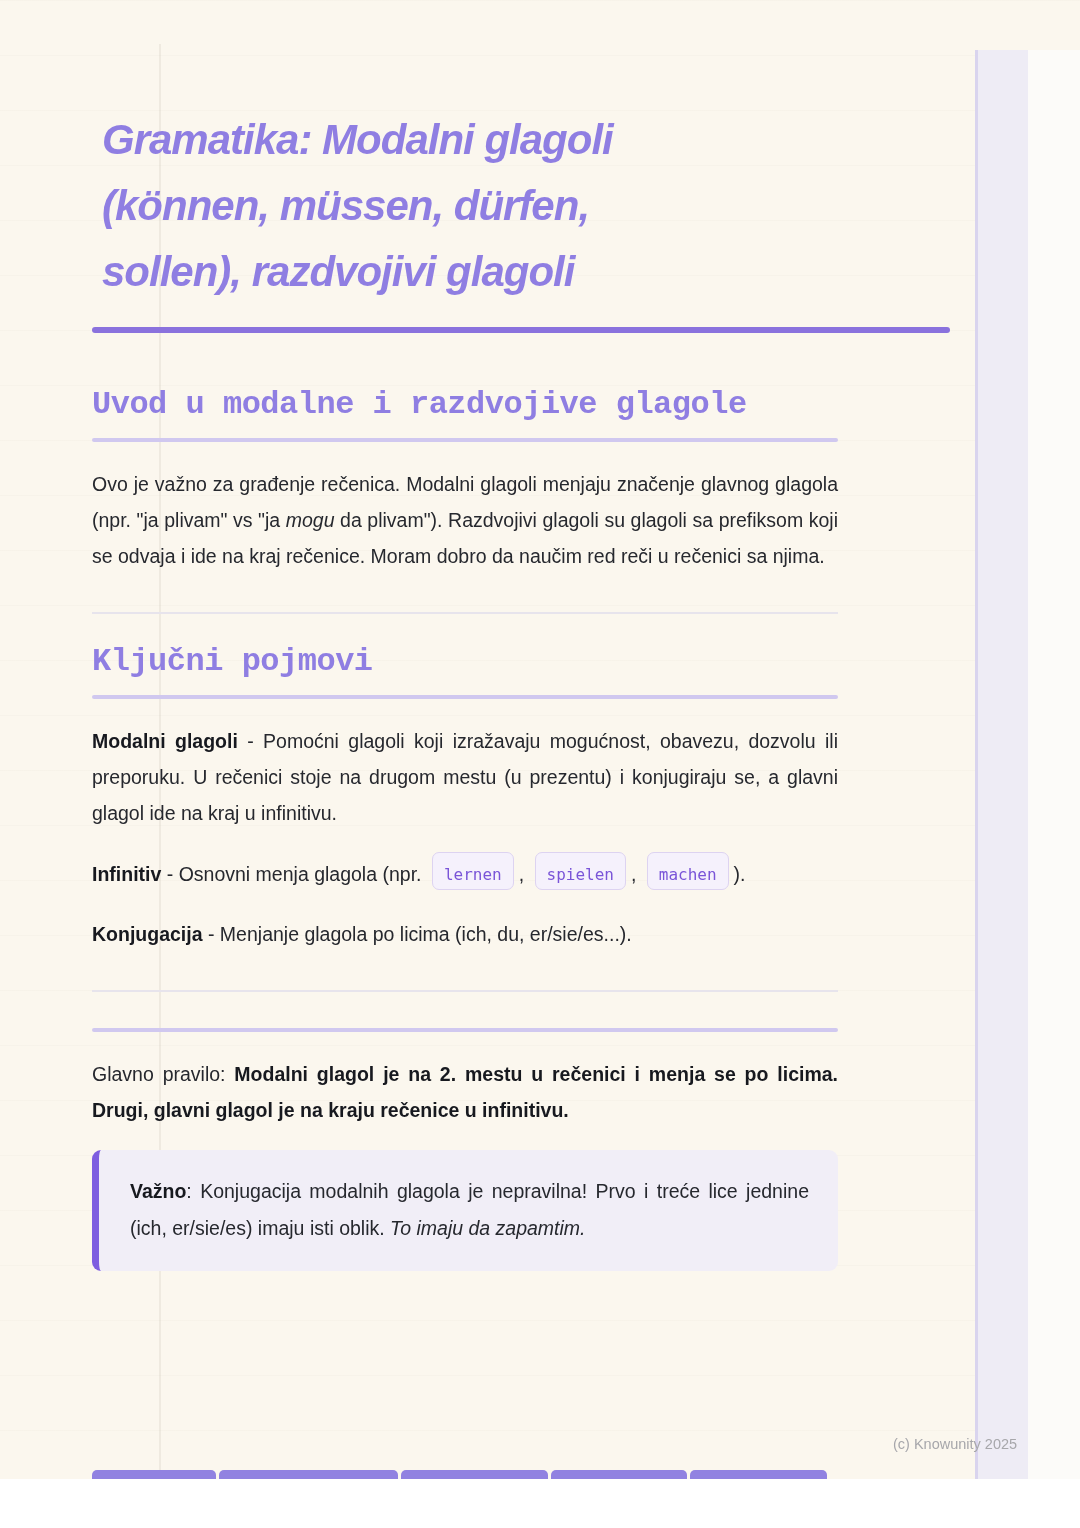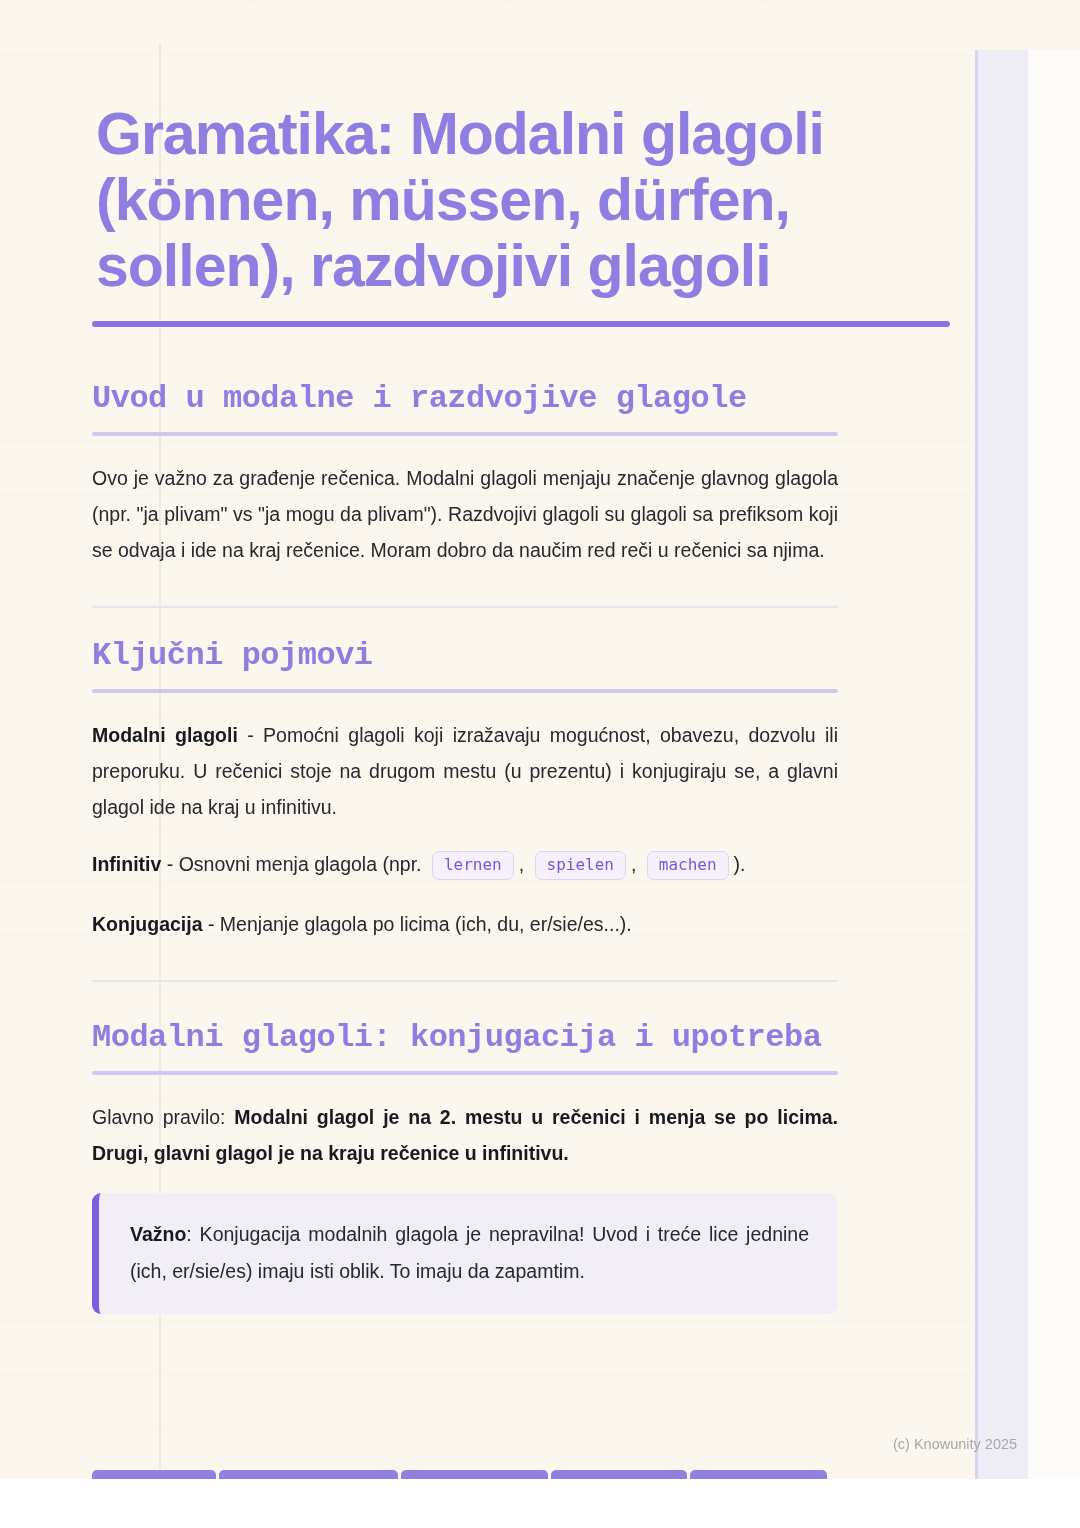--- a/index.html
+++ b/index.html
@@ -42,23 +42,23 @@
     background:#fcfbf9;
   }
   .bottom-white{
     position:absolute;left:0;top:1479px;width:1080px;height:49px;
     background:#ffffff;
   }
   .content{
     position:absolute;left:92px;top:0;width:746px;padding-top:97px;
   }
   h1.doc-title{
-    margin:4px;
+    margin:10px;
     color:var(--accent-heading);
-    font-size:59px;line-height:66px;font-weight:700;letter-spacing:-1px;
+    font-size:42px;line-height:66px;font-weight:700;letter-spacing:-1px;font-style:italic;
   }
   .title-rule{
     width:858px;height:6px;border-radius:4px;
     background:var(--title-rule);
     margin-top:22px;
   }
   .section-heading{
     margin:0;
     color:var(--accent-heading);
     font-size:32px;line-height:40px;font-weight:700;letter-spacing:-0.5px;font-family:Liberation Mono, monospace;
@@ -71,30 +71,30 @@
   .sec-1{margin-top:52px;}
   .sec-2{margin-top:28px;}
   .sec-3{margin-top:36px;}
   p.body-par{
     margin:24px 0 0 0;
     font-size:19.5px;line-height:36px;color:var(--body-text);
     text-align:justify;
   }
   p.tight{margin-top:21px;}
   .b{font-weight:700;color:var(--bold-text);}
-  .i{}
+  .i{font-style:italic;}
   .chip{
     display:inline-block;
     font-family:"DejaVu Sans Mono","Liberation Mono",monospace;
     font-size:16px;line-height:20px;
     color:var(--chip-text);
     background:var(--chip-bg);
     border:1px solid var(--chip-border);
     border-radius:7px;
-    padding:3px 11px 4px;
+    padding:12px 11px 4px;
     margin:0 5px;
     vertical-align:1px;
     white-space:nowrap;
   }
   .section-divider{
     width:100%;height:2px;background:#e7e4ec;margin-top:38px;border:0;
   }
   .callout{
     margin-top:22px;
     box-sizing:border-box;width:746px;
@@ -147,26 +147,25 @@
       <h2 class="section-heading">Ključni pojmovi</h2>
       <div class="heading-underline"></div>
       <p class="body-par"><span class="b">Modalni glagoli</span><span class=""> - Pomoćni glagoli koji izražavaju mogućnost, obavezu, dozvolu ili preporuku. U rečenici stoje na drugom mestu (u prezentu) i konjugiraju se, a glavni glagol ide na kraj u infinitivu.</span></p>
       <p class="body-par tight"><span class="b">Infinitiv</span><span class=""> - Osnovni menja glagola (npr. </span><span class="chip">lernen</span><span class="">, </span><span class="chip">spielen</span><span class="">, </span><span class="chip">machen</span><span class="">).</span></p>
       <p class="body-par"><span class="b">Konjugacija</span><span class=""> - Menjanje glagola po licima (ich, du, er/sie/es...).</span></p>
     </div>
 
     <div class="section-divider"></div>
 
     <div class="sec-3">
-      <h2 class="section-heading">Modalni glagoli: konjugacija i upotreba</h2>
       <div class="heading-underline"></div>
       <p class="body-par"><span class="">Glavno pravilo: </span><span class="b">Modalni glagol je na 2. mestu u rečenici i menja se po licima. Drugi, glavni glagol je na kraju rečenice u infinitivu.</span></p>
 
       <div class="callout">
-        <p><span class="b">Važno</span><span class="">: Konjugacija modalnih glagola je nepravilna! Uvod i treće lice jednine (ich, er/sie/es) imaju isti oblik. </span><span class="i">To imaju da zapamtim.</span></p>
+        <p><span class="b">Važno</span><span class="">: Konjugacija modalnih glagola je nepravilna! Prvo i treće lice jednine (ich, er/sie/es) imaju isti oblik. </span><span class="i">To imaju da zapamtim.</span></p>
       </div>
     </div>
 
   </div>
 
   <div class="footer-copyright">(c) Knowunity 2025</div>
 
   <div class="table-header-stub">
       <div class="bar" style="width: 124px;"></div>
       <div class="bar" style="width: 179px;"></div>

